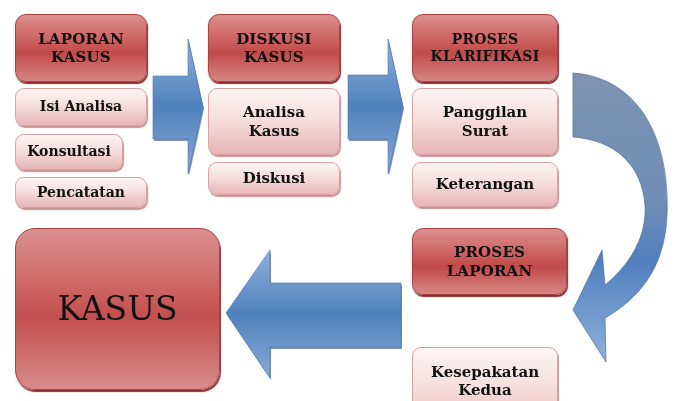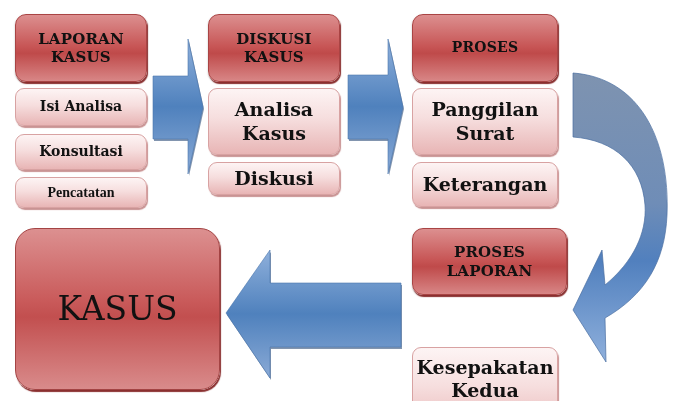--- a/index.html
+++ b/index.html
@@ -8,21 +8,21 @@
     .box { position: absolute; box-sizing: border-box; border-radius: 11px;
            display: flex; align-items: center; justify-content: center;
            text-align: center; color: #111; font-weight: bold; line-height: 1.22; }
     .hdr { background: linear-gradient(to bottom, #dc8f8f 0%, #c75555 48%, #bf4a4a 58%, #d88686 100%);
            border: 1px solid #a94444;
            box-shadow: 1px 2px 1px #8a2f2f, 0 1px 2px rgba(0,0,0,0.25);
            font-size: 15px; letter-spacing: 0.2px; align-items: center; }
     .sub { background: linear-gradient(to bottom, #fdf4f4 0%, #f6dede 45%, #e8b5b5 100%);
            border: 1px solid #d8a2a2;
            box-shadow: 1px 2px 1px #c99393;
-           font-size: 19px; border-radius: 9px; }
+           font-size: 15px; border-radius: 9px; }
     .sub.small { font-size: 14px; }
     .big { background: linear-gradient(to bottom, #dc9090 0%, #c95a5a 45%, #c24f4f 55%, #d98b8b 100%);
            border: 1px solid #a44444;
            box-shadow: 1px 2px 1px #8a2f2f;
            font-weight: normal; font-size: 33px; line-height: 1.15; border-radius: 20px; }
     svg.arrows { position: absolute; left: 0; top: 0; }
   </style>
 </head>
 <body>
 
@@ -63,24 +63,24 @@
 
 <div class="box hdr" style="left:15px; top:14px; width:132px; height:68px;">
   <div>
     <div>LAPORAN</div>
     <div>KASUS</div>
   </div>
 </div>
 <div class="box sub small" style="left:15px; top:88px; width:132px; height:38px;">
   <span>Isi Analisa</span>
 </div>
-<div class="box sub small" style="left:15px; top:134px; width:132px; height:36px;">
+<div class="box sub small" style="left:15px; top:134px; width:108px; height:36px;">
   <span>Konsultasi</span>
 </div>
-<div class="box sub small" style="left:15px; top:177px; width:132px; height:31px;font-family:Liberation Serif, serif;">
+<div class="box sub small" style="left:15px; top:177px; width:132px; height:31px;">
   <span>Pencatatan</span>
 </div>
 
 <div class="box hdr" style="left:208px; top:14px; width:132px; height:68px;">
   <div>
     <div>DISKUSI</div>
     <div>KASUS</div>
   </div>
 </div>
 <div class="box sub" style="left:208px; top:88px; width:132px; height:67px;">
@@ -89,20 +89,21 @@
     <div>Kasus</div>
   </div>
 </div>
 <div class="box sub" style="left:208px; top:162px; width:132px; height:33px;">
   <span>Diskusi</span>
 </div>
 
 <div class="box hdr" style="left:412px; top:14px; width:146px; height:68px; font-size:14px;">
   <div>
     <div>PROSES</div>
+    <div>KLARIFIKASI</div>
   </div>
 </div>
 <div class="box sub" style="left:412px; top:88px; width:146px; height:67px;">
   <div>
     <div>Panggilan</div>
     <div>Surat</div>
   </div>
 </div>
 <div class="box sub" style="left:412px; top:162px; width:146px; height:45px;align-items:center;">
   <span>Keterangan</span>

